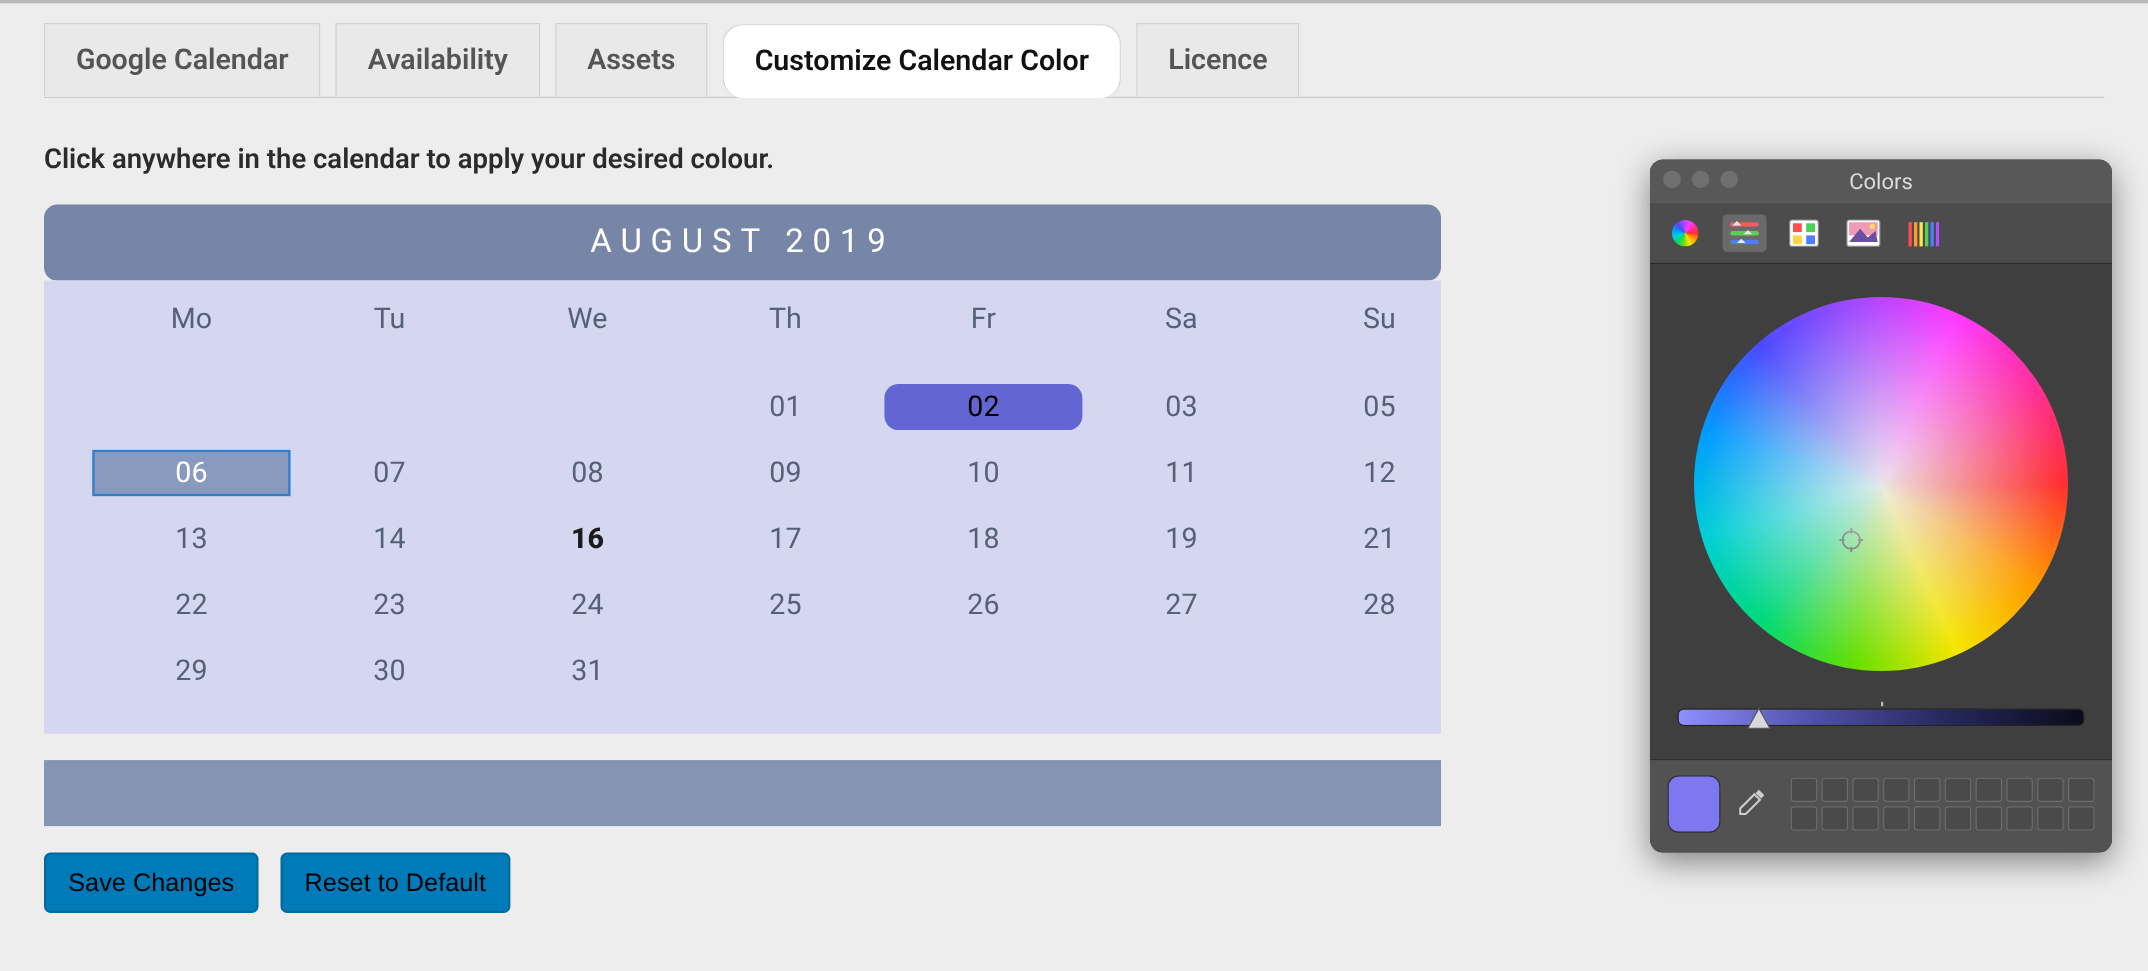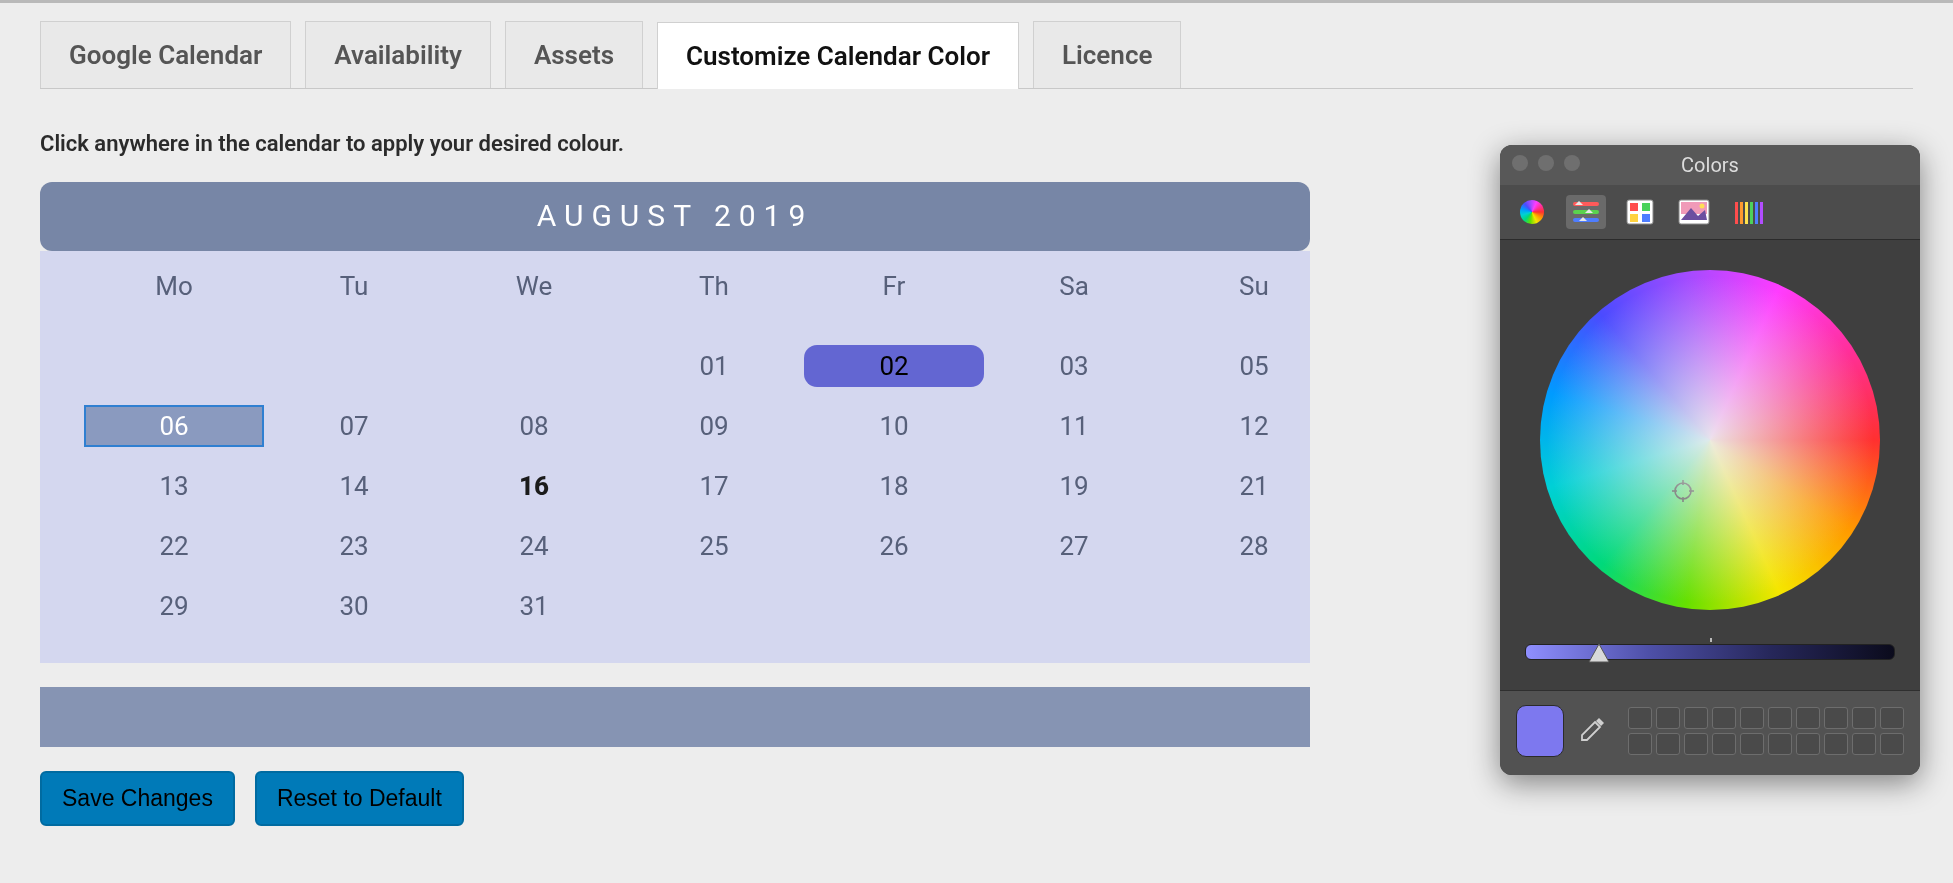--- a/index.html
+++ b/index.html
@@ -22,23 +22,23 @@
     --panel-dark: #2a2a2a;
     --panel-header: #585858;
     --panel-text: #d7d7d7;
   }
   html,body { margin:0; padding:0; font-family: -apple-system, BlinkMacSystemFont, "Segoe UI", Roboto, Arial, sans-serif; background:var(--bg); color:#222; }
   .page { width:1953px; height:883px; padding:18px 40px 46px 40px; box-sizing:border-box; position:relative; border-top:3px solid #b9b9b9; }
 
   
   .tabbar { display:flex; gap:14px; border-bottom:1px solid #c8c8c8; align-items:flex-end; }
   .tab { padding:18px 28px; font-size:26px; font-weight:600; color:var(--tab-text); background:var(--tab-bg); border:1px solid var(--tab-border); border-bottom:none; cursor:pointer; }
-  .tab.active { background:var(--tab-active-bg); color:var(--tab-active-text); position:relative; top:1px; }
-
-  .instruction { margin:42px 0 26px 0; font-size:22px; font-weight:600; color:#2b2b2b; }
+  .tab.active { background:var(--tab-active-bg); color:var(--tab-active-text); position:relative; top:1px;border-radius:18px; }
+
+  .instruction { margin:42px 0 26px 0; font-size:25px; font-weight:600; color:#2b2b2b; }
 
   
   .cal-wrap { width:1270px; }
   .cal-header { background:var(--cal-header-bg); color:#fff; font-size:30px; letter-spacing:8px; text-align:center; padding:16px 0 18px;border-radius:12px; }
   .cal-body { background:var(--cal-body); padding:20px 44px 36px; }
   .cal-grid { display:grid; grid-template-columns:repeat(7, 1fr); column-gap:0; row-gap:18px; justify-items:center; align-items:center; font-size:26px; color:var(--cal-text); }
   .cal-dayhead { font-weight:400; }
   .cal-cell { width:180px; height:42px; display:flex; align-items:center; justify-content:center; cursor:pointer; }
   .cal-cell.today { font-weight:800; color:#1b1b1b; }
   .cal-cell.sel-outline { background:var(--sel1-fill); color:#fff; border:2px solid var(--sel1-border); box-sizing:border-box; }

